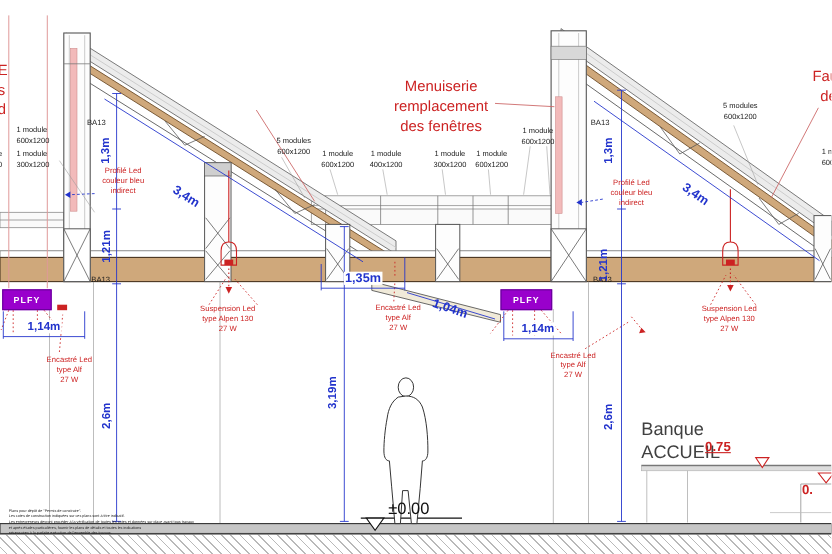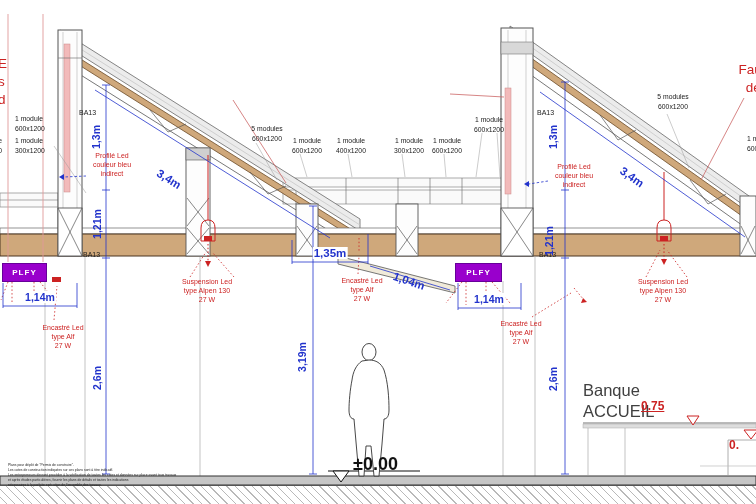--- a/index.html
+++ b/index.html
@@ -7,21 +7,21 @@
          font-family:"Liberation Sans",sans-serif;}
   #linework{position:absolute;left:0;top:0;}
   .lbl{position:absolute;white-space:pre-line;}
   .c{text-align:center;}
   .red-lg{color:#cc2222;font-size:13.5px;line-height:1.32;font-weight:500;}
   .red-sm{color:#cc2222;font-size:7px;line-height:1.3;}
   .red-md{color:#cc2222;font-size:12px;font-weight:700;}
   .red-xl{color:#404040;font-size:16.5px;line-height:1.25;font-weight:500;}
   .blk{color:#1a1a1a;font-size:6.8px;line-height:1.4;}
   .blk-sm{color:#1a1a1a;font-size:7px;}
-  .blk-lg{color:#111;font-size:18px;font-weight:700;}
+  .blk-lg{color:#111;font-size:15px;font-weight:400;}
   .blue{color:#2233cc;font-size:10.5px;font-weight:700;}
   .blue-lg{color:#2233cc;font-size:11.5px;font-weight:700;}
   .wbg{background:#fff;padding:0 1px;}
   .plfy{position:absolute;background:#9900cc;border:1px solid #660099;color:#fff;
         font-size:8px;font-weight:700;display:flex;align-items:center;justify-content:center;
         letter-spacing:1px;}
   .floor-hatch{position:absolute;left:0;top:485px;width:756px;height:19px;
         border-top:1px solid #555;border-bottom:1px solid #888;
         background:repeating-linear-gradient(45deg,#ffffff 0 5px,#b9b9b9 5px 6px);}
   .notes{color:#222;font-size:6.8px;line-height:1.5;transform:scale(0.5);transform-origin:0 0;width:430px;}
@@ -247,20 +247,23 @@
 <div class="lbl blk" style="left:15px;top:136px;width:42px;">1 module
 300x1200</div>
 <div class="lbl blk" style="left:-10px;top:136px;width:12px;text-align:right;">le
 00</div>
 
 <div class="lbl blk-sm" style="left:79px;top:109px;">BA13</div>
 <div class="lbl blk-sm" style="left:83px;top:251px;">BA13</div>
 <div class="lbl blk-sm" style="left:537px;top:109px;">BA13</div>
 <div class="lbl blk-sm" style="left:539px;top:251px;">BA13</div>
 
+<div class="lbl red-lg c" style="left:350px;top:70px;width:102px;">Menuiserie
+remplacement
+des fenêtres</div>
 <div class="lbl red-lg c" style="left:707px;top:61px;width:148px;">Faux plafonds
 démontable</div>
 
 <div class="lbl red-sm c" style="left:86px;top:151px;width:52px;">Profilé Led
 couleur bleu
 indirect</div>
 <div class="lbl red-sm c" style="left:548px;top:162px;width:52px;">Profilé Led
 couleur bleu
 indirect</div>
 

